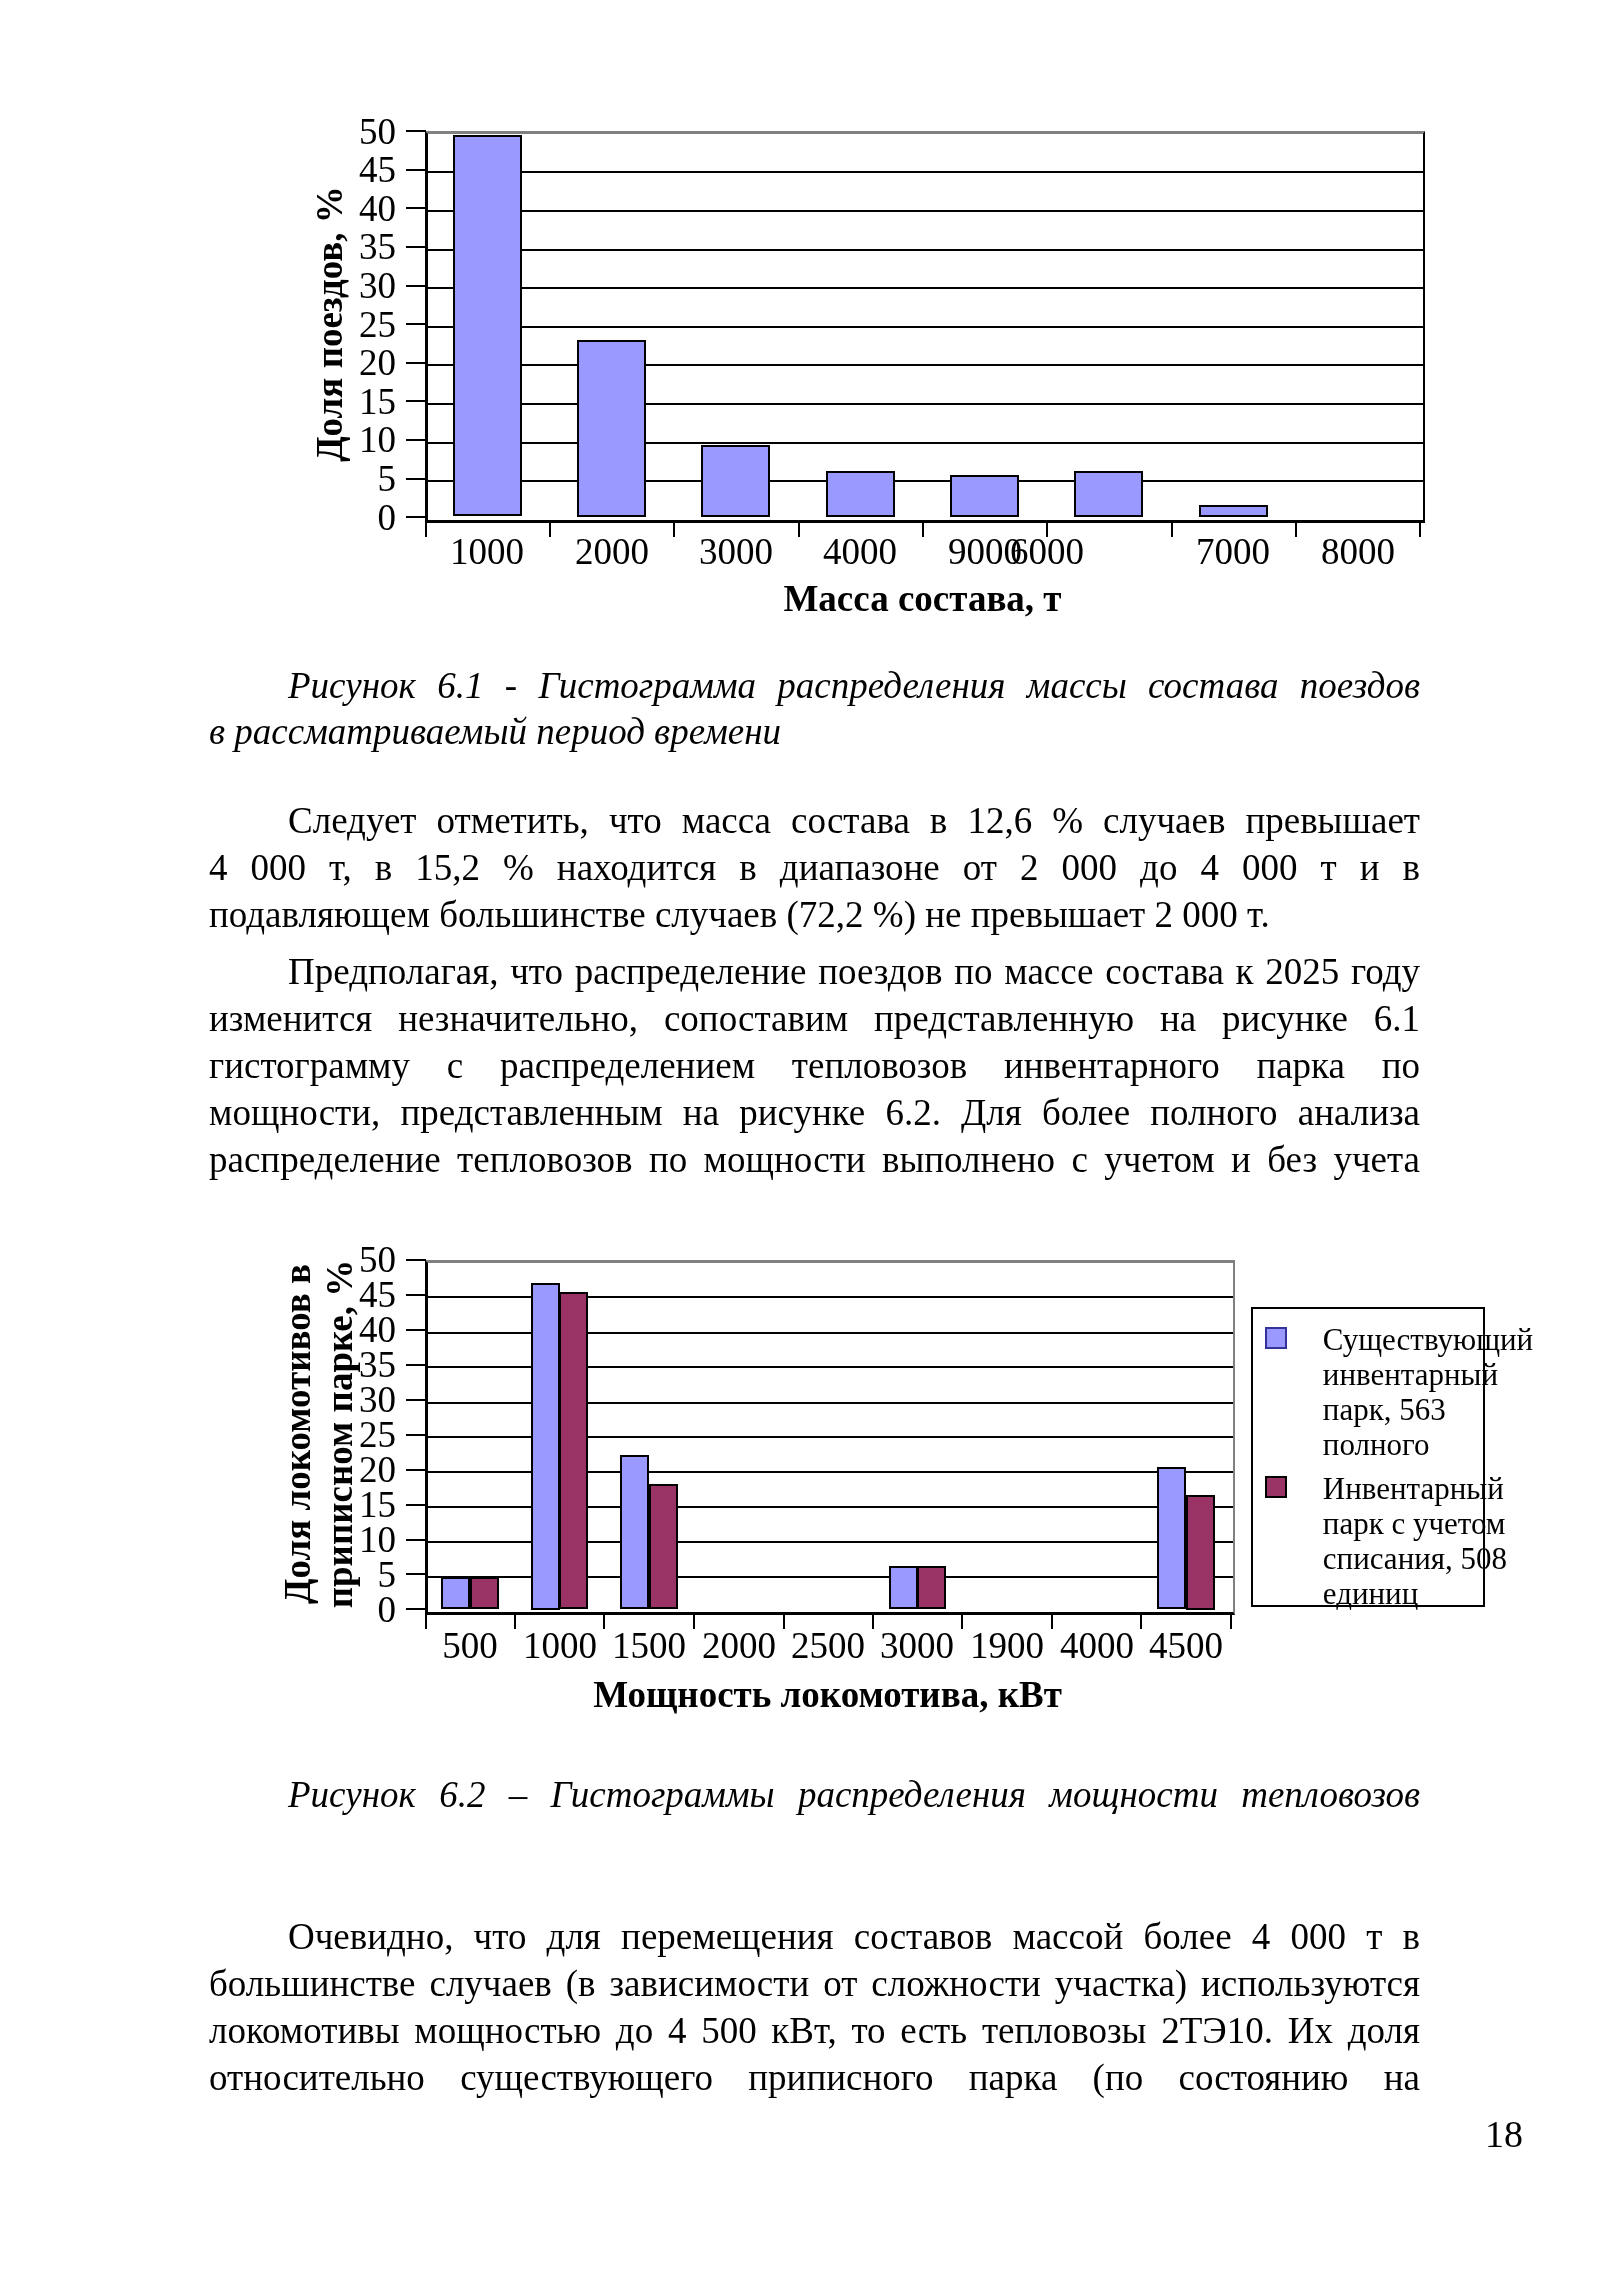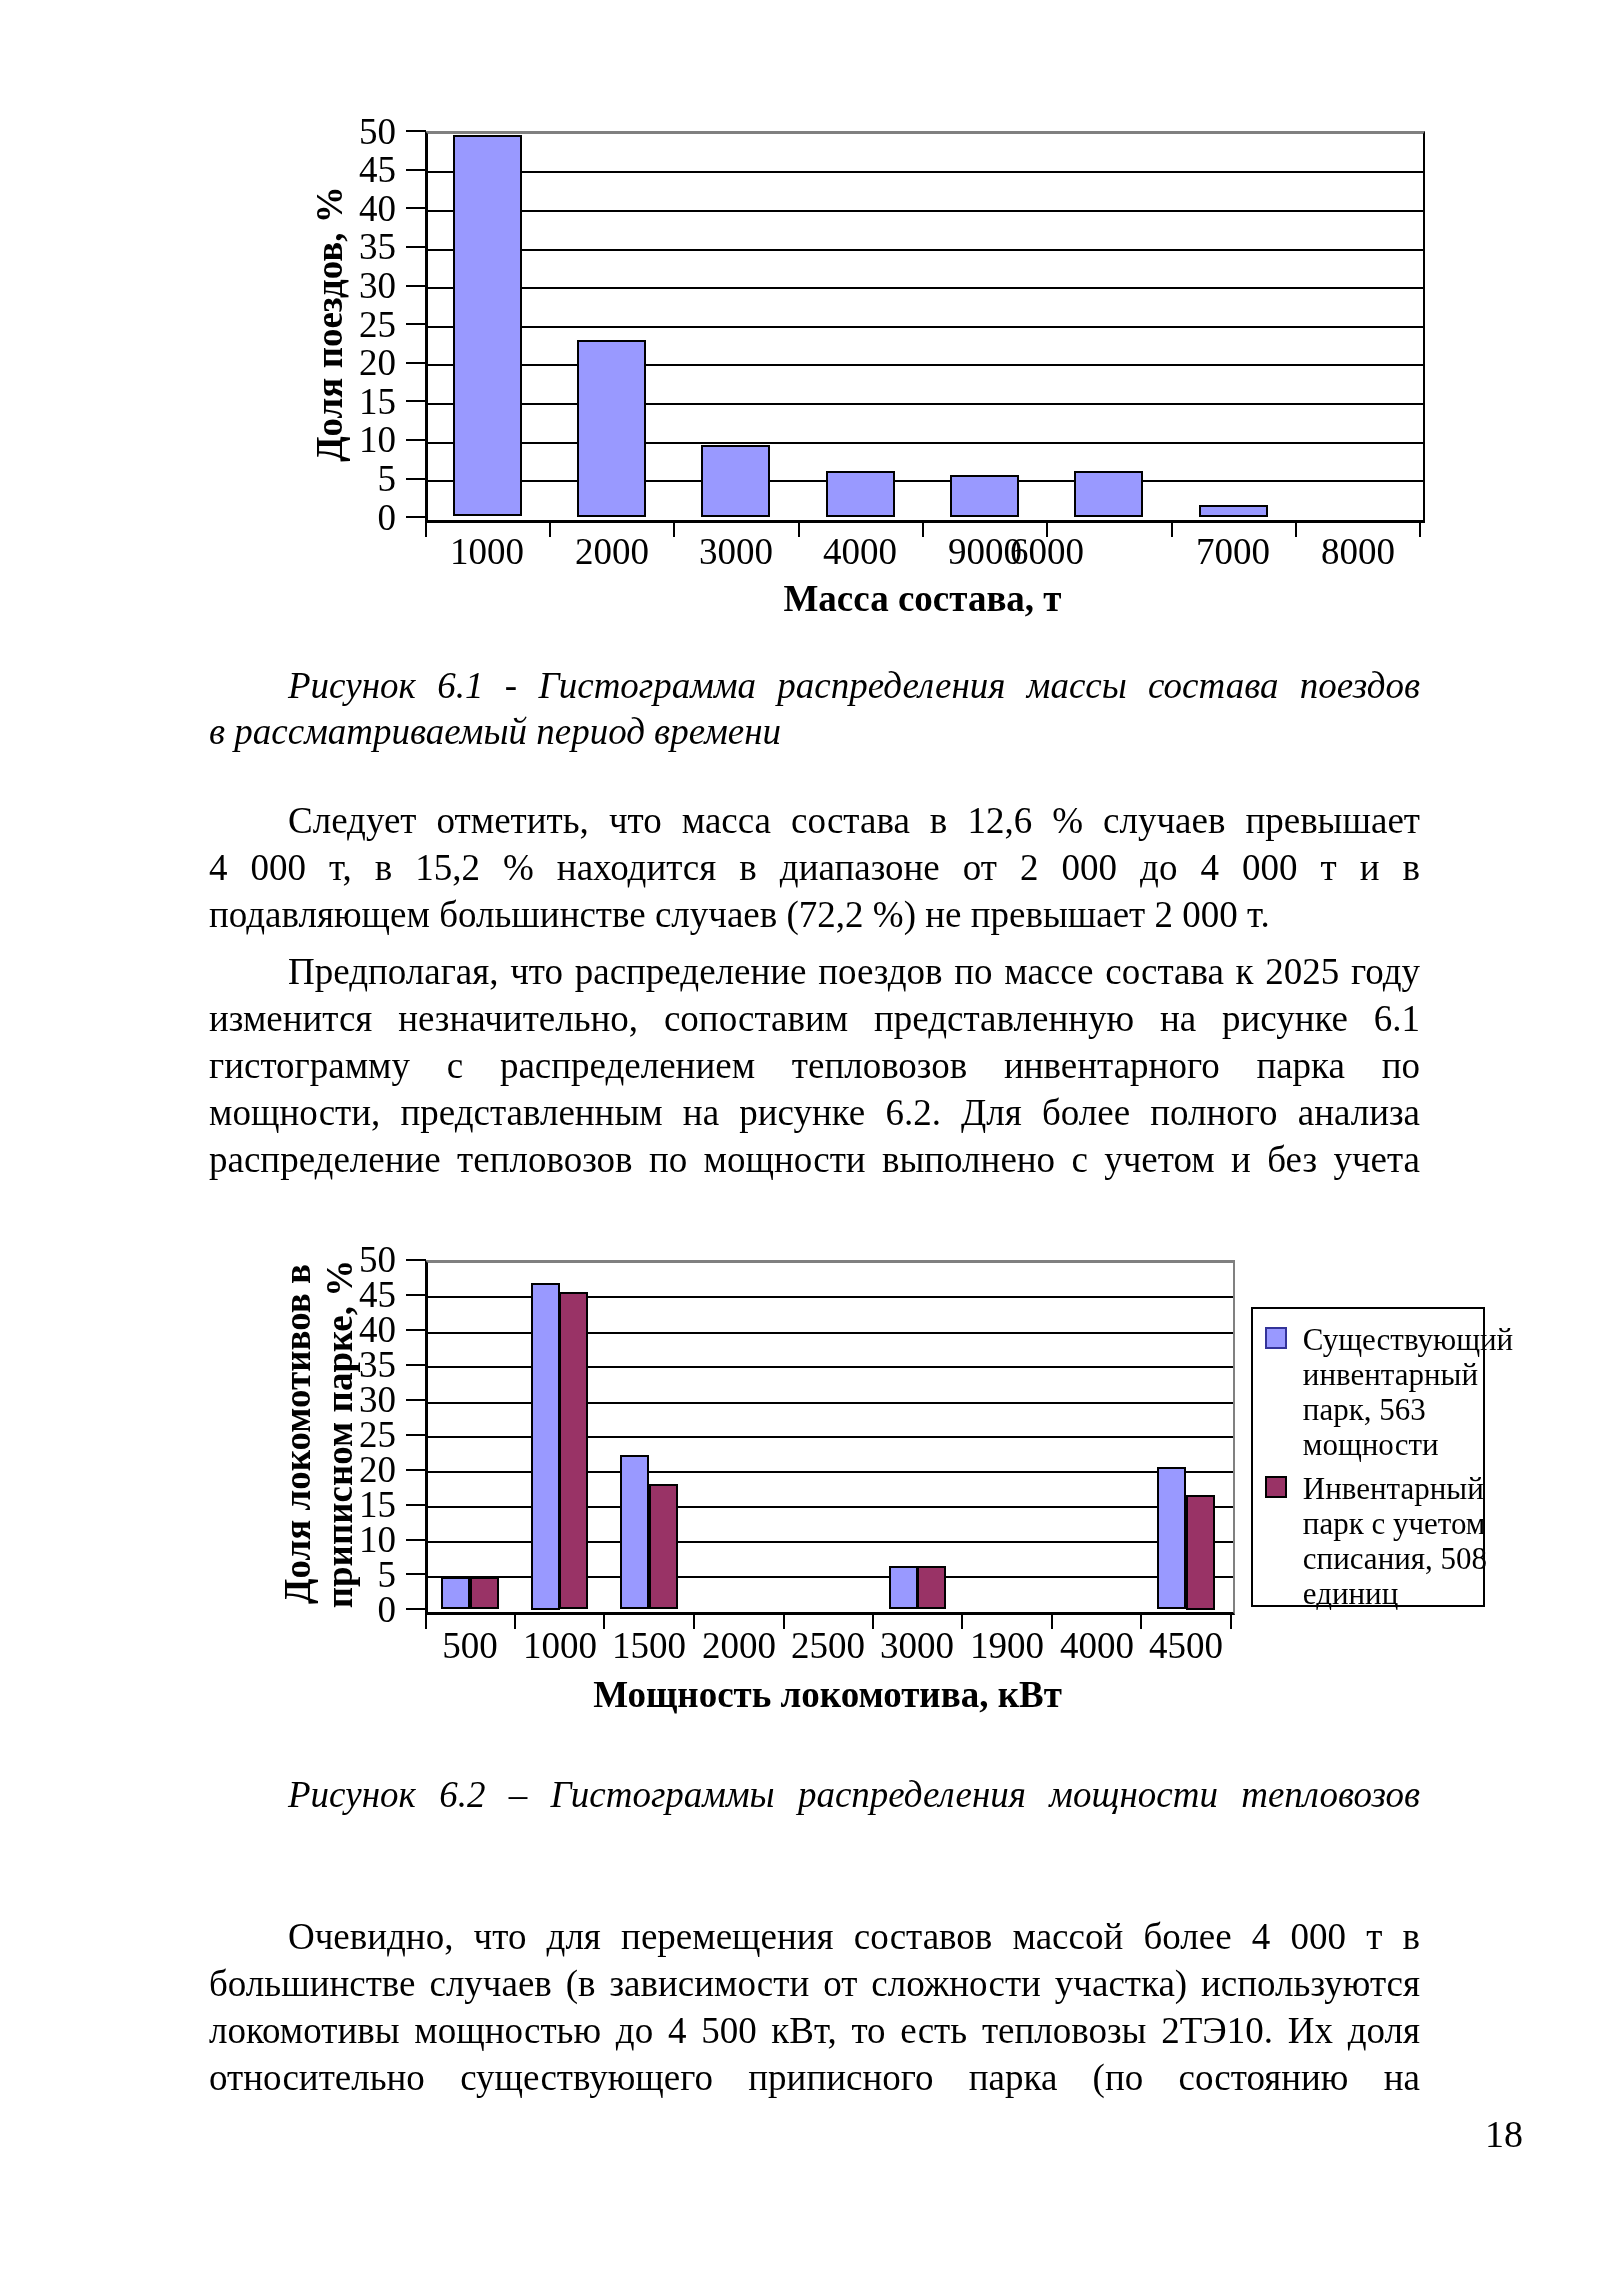--- a/index.html
+++ b/index.html
@@ -73,21 +73,21 @@
     border:2px solid #000;
     box-sizing:border-box;
     padding:13px 9.2px 6.5px 11.8px;
   }
   .legend-entry{position:relative;margin-bottom:9.2px;}
   .legend-swatch{
     position:absolute;left:0;top:5.2px;
     width:22px;height:22px;box-sizing:border-box;
   }
   .legend-text{
-    margin-left:38px;
+    margin-left:58px;
     font-size:31px;
     line-height:35px;
     white-space:nowrap;
   }
 </style>
 </head>
 <body>
 
 <div class="page">
 
@@ -242,21 +242,21 @@
         <div>Доля локомотивов в</div>
         <div>приписном парке, %</div>
       </div>
       <div class="legendbox" style="left: 1251px; top: 1307px; width: 234px; height: 300px;">
         <div class="legend-entry">
           <div class="legend-swatch" style="background: rgb(153, 153, 255); border: 2px solid rgb(51, 51, 153);"></div>
           <div class="legend-text">
             <div>Существующий</div>
             <div>инвентарный</div>
             <div>парк, 563</div>
-            <div>мощности</div>
+            <div>полного</div>
           </div>
         </div>
         <div class="legend-entry">
           <div class="legend-swatch" style="background: rgb(153, 51, 102); border: 2px solid rgb(0, 0, 0);"></div>
           <div class="legend-text">
             <div>Инвентарный</div>
             <div>парк с учетом</div>
             <div>списания, 508</div>
             <div>единиц</div>
           </div>

